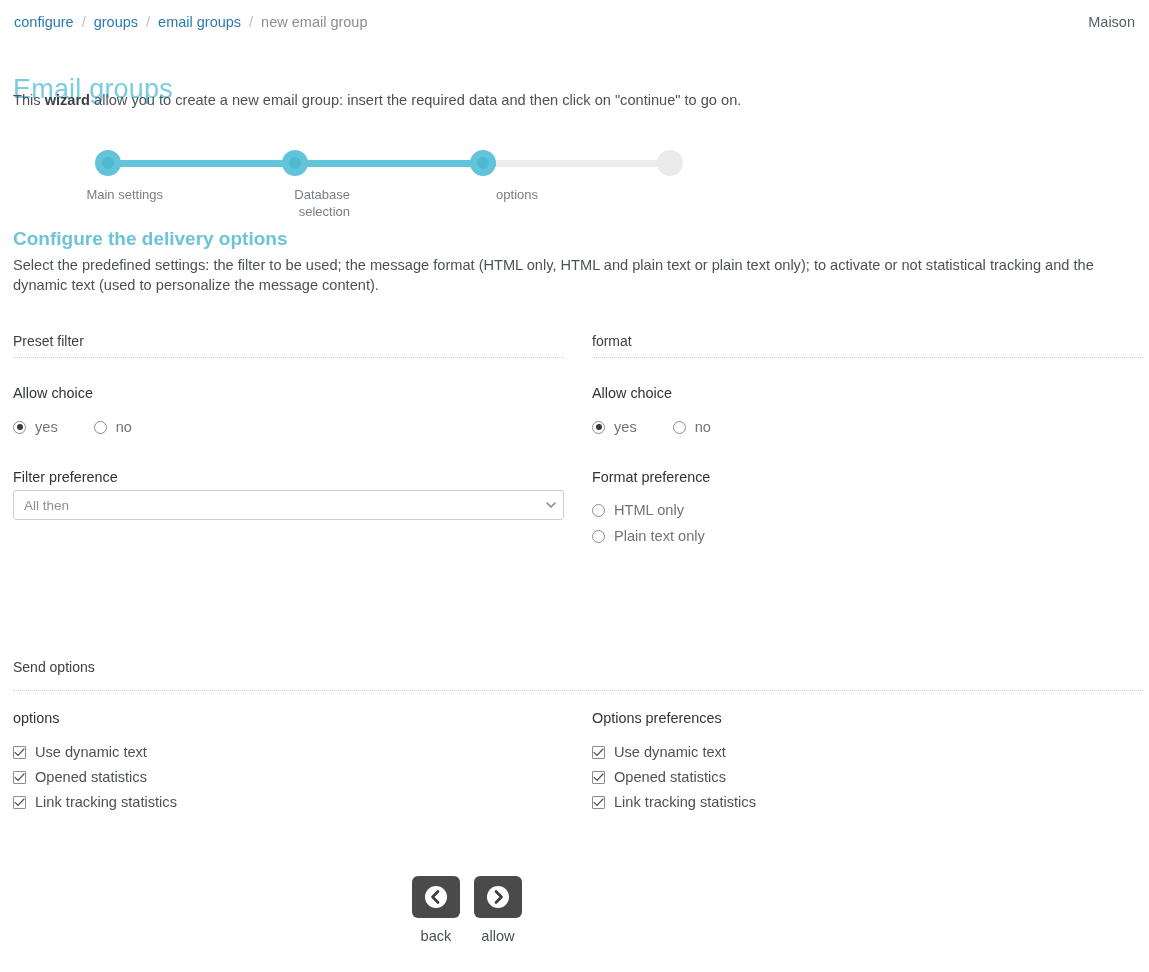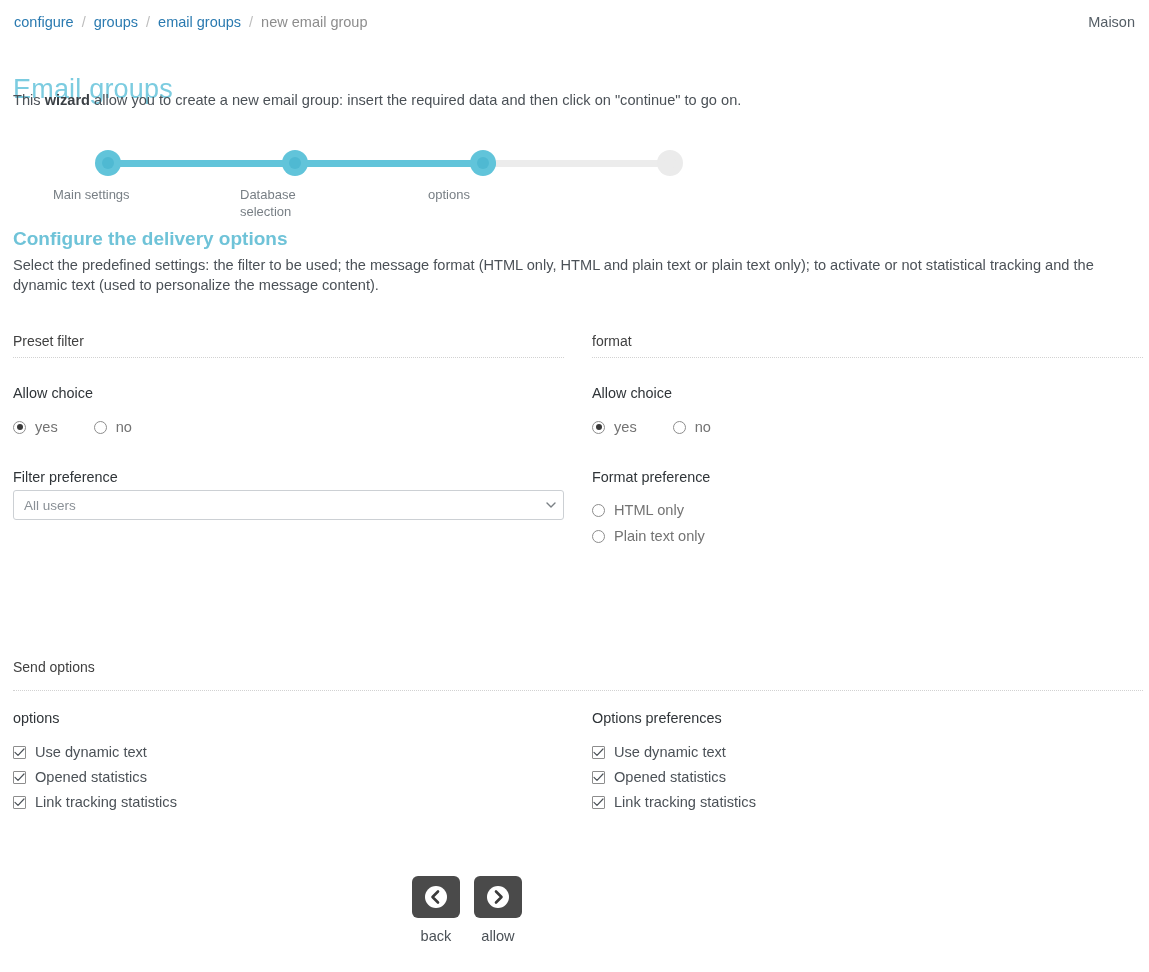--- a/index.html
+++ b/index.html
@@ -51,21 +51,21 @@
     background: #61c4da; display: flex; align-items: center; justify-content: center;
   }
   .step-dot::after {
     content: ""; width: 12px; height: 12px; border-radius: 50%;
     background: #4fb9d2;
   }
   .step-node.pending .step-dot { background: #ebebeb; }
   .step-node.pending .step-dot::after { background: #ebebeb; }
   .step-label {
     position: absolute; top: 36px; left: 50%; transform: translateX(-50%);
-    font-size: 13px; color: #787f85; text-align: left; width: 110px;
+    font-size: 13px; color: #787f85; text-align: right; width: 110px;
     line-height: 17px; white-space: pre-line;
   }
 
   
   .sec-title {
     position: absolute; left: 13px; top: 228px;
     font-size: 19px; font-weight: 700; color: #6fc3d8;
   }
   .sec-desc {
     position: absolute; left: 13px; top: 255px; width: 1105px;
@@ -214,21 +214,21 @@
     </div>
   </div>
 
   <div class="col-left" style="top:469px;">
     <div class="field-label">Filter preference</div>
   </div>
 
   <div class="col-left" style="top:490px;">
     <div class="select-wrap">
       <div class="select-box">
-        <span>All users</span>
+        <span>All then</span>
       </div>
       <span class="select-caret">
         <svg width="10" height="7" viewBox="0 0 10 7">
             <path d="M1 1 L5 5 L9 1" fill="none" stroke="#7a8085" stroke-width="1.4" stroke-linecap="round" stroke-linejoin="round"></path>
           </svg>
       </span>
     </div>
   </div>
 
   <div class="col-right" style="top:333px;">

